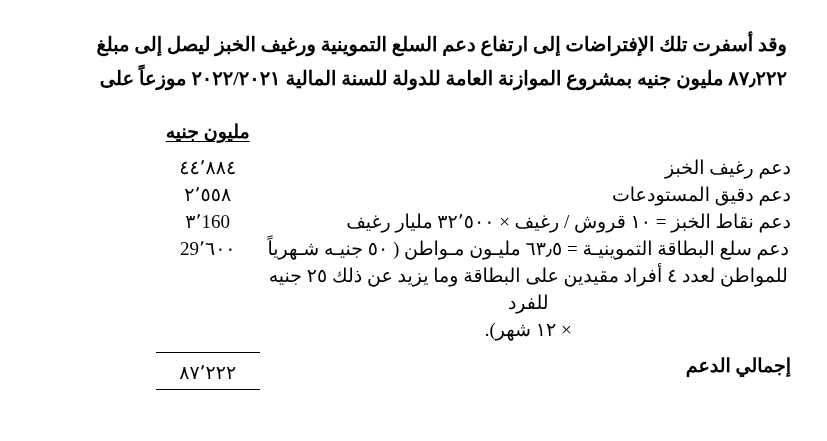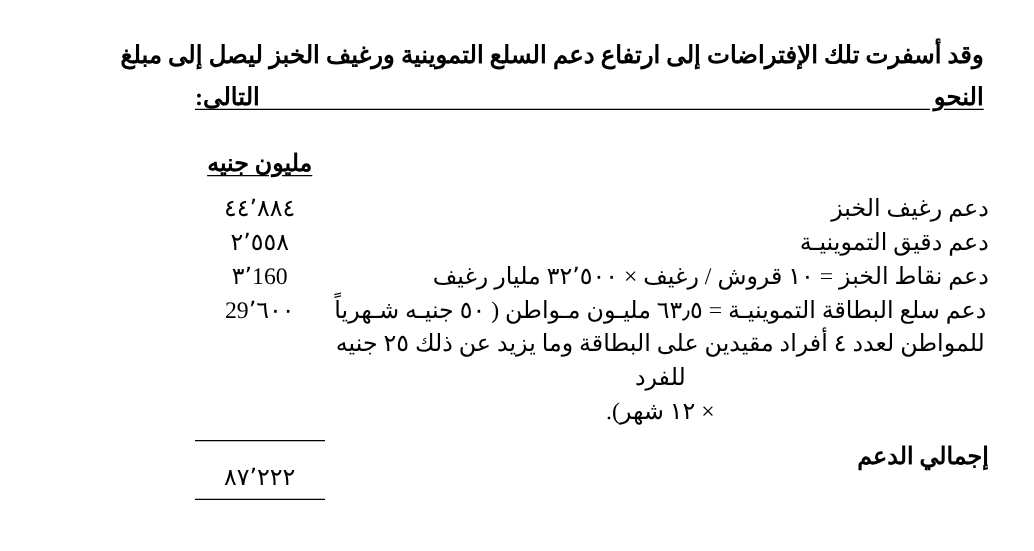--- a/index.html
+++ b/index.html
@@ -101,51 +101,51 @@
     padding-top: 9px;
     text-align: right;
   }
   .total-row td.amount {
     padding-top: 9px;
   }
   .total-box {
     display: inline-block;
     border-top: 1.6px solid #000;
     border-bottom: 1.6px solid #000;
-    padding: 16px 6px 3px 6px;
+    padding: 6px 6px 3px 6px;
     min-width: 92px;
     text-align: center;
     letter-spacing: 1px;
   }
 </style>
 </head>
 <body>
 
 <div class="page">
 
   <div class="intro">
     <span class="line line-1">وقد أسفرت تلك الإفتراضات إلى ارتفاع دعم السلع التموينية ورغيف الخبز ليصل إلى مبلغ</span>
-    <span class="line line-3">النحو التالى:</span>
+    <span class="line line-2">٨٧٫٢٢٢ مليون جنيه بمشروع الموازنة العامة للدولة للسنة المالية ٢٠٢٢/٢٠٢١ موزعاً على</span>
   </div>
 
   <div class="table-wrap">
     <table class="figures">
       <tbody>
         <tr class="unit-header">
           <td class="desc"></td>
           <td class="amount">مليون جنيه</td>
         </tr>
 
         <tr>
           <td class="desc">دعم رغيف الخبز</td>
           <td class="amount">٤٤٬٨٨٤</td>
         </tr>
 
         <tr>
-          <td class="desc">دعم دقيق التموينيـة</td>
+          <td class="desc">دعم دقيق المستودعات</td>
           <td class="amount">٢٬٥٥٨</td>
         </tr>
 
         <tr>
           <td class="desc">دعم نقاط الخبز = ١٠ قروش / رغيف × ٣٢٬٥٠٠ مليار رغيف</td>
           <td class="amount">٣٬160</td>
         </tr>
 
         <tr class="row-gap">
           <td class="desc">

